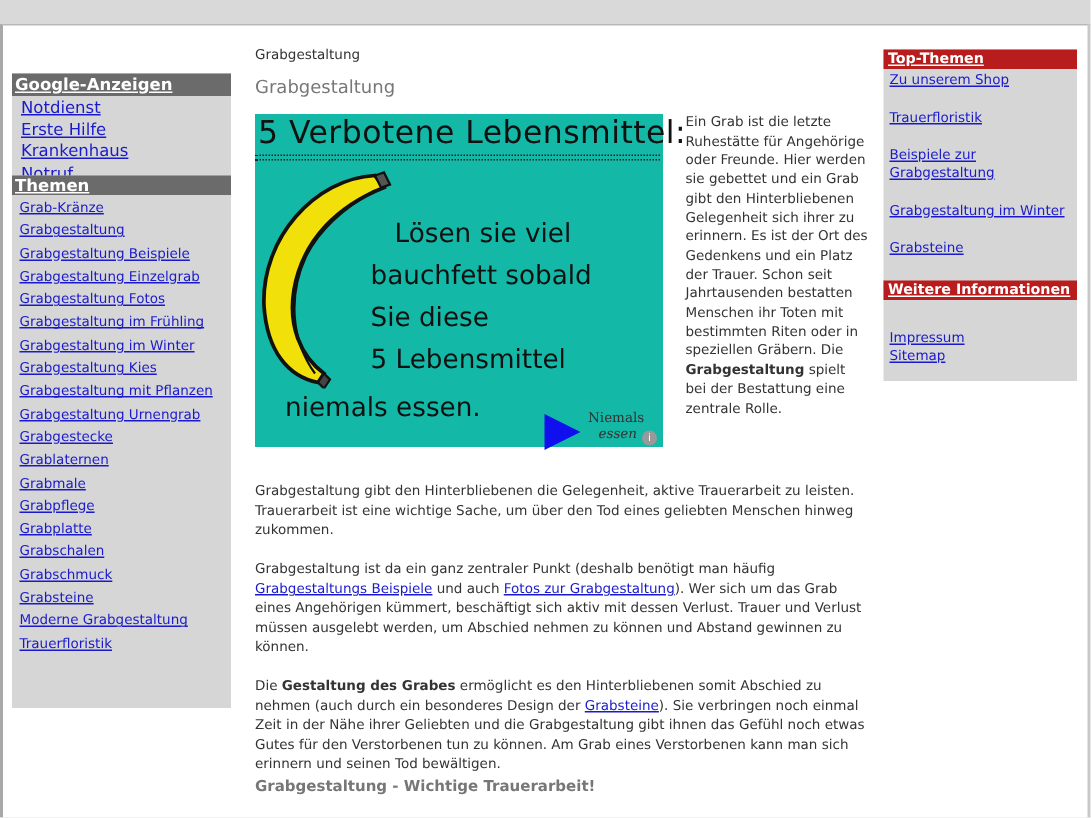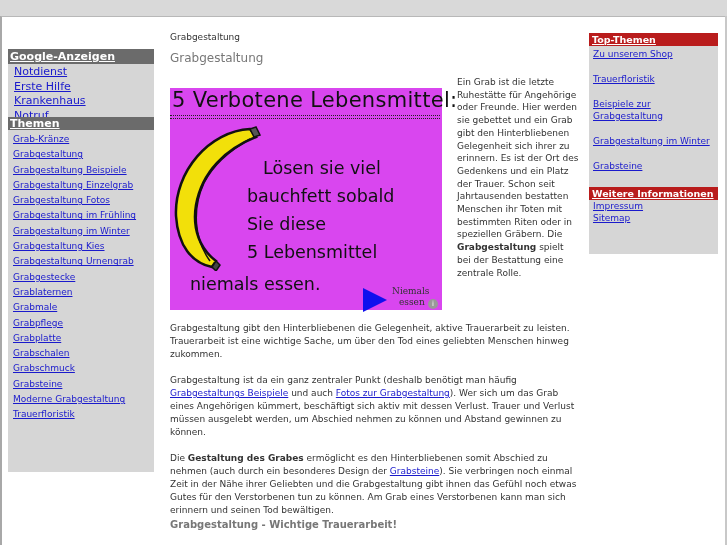--- a/index.html
+++ b/index.html
@@ -41,22 +41,22 @@
   .themen { top: 100px; height: 355px; }
   .themen .hd { font-size: 11px; height: 13px; line-height: 13px; }
   .themen ul { list-style: none; padding: 2px 0 0 5px; }
   .themen li { font-size: 9px; line-height: 15.3px; white-space: nowrap; }
 
   
   .content { position: absolute; left: 170px; top: 16px; width: 408px; }
   .crumb { position: absolute; top: 16px; left: 0; font-size: 9px; color: #333; }
   .title { position: absolute; top: 35px; left: 0; font-size: 12px; color: #777; }
   .ad {
-    position: absolute; top: 72px; left: 0; width: 272px; height: 222px;
-    background: #d946ef;
+    position: absolute; top: 60px; left: 0; width: 272px; height: 222px;
+    background: #14b8a6;
   }
   .ad .h {
     position: absolute; left: 2px; top: 0; font-family: "DejaVu Sans", sans-serif;
     font-size: 21px; color: #111; letter-spacing: 0.3px; white-space: nowrap;
   }
   .ad .wave {
     position: absolute; left: 0; top: 27px; width: 270px; height: 4px;
     border-top: 1.5px dotted #222; border-bottom: 1.5px dotted #222;
   }
   .ad .banana { position: absolute; left: 0; top: 33px; width: 140px; height: 150px; }
@@ -65,21 +65,21 @@
   .ad .l2 { left: 77px; top: 98px; }
   .ad .l3 { left: 77px; top: 126px; }
   .ad .l4 { left: 77px; top: 154px; }
   .ad .l5 { left: 20px; top: 186px; }
   .ad .arrow {
     position: absolute; left: 193px; top: 200px; width: 0; height: 0;
     border-top: 12px solid transparent; border-bottom: 12px solid transparent;
     border-left: 24px solid #1010ee;
   }
   .ad .ne1 { position: absolute; left: 222px; top: 198px; font-family: "DejaVu Serif", serif; font-size: 9px; color: #333; }
-  .ad .ne2 { position: absolute; left: 229px; top: 209px; font-family: "DejaVu Serif", serif; font-size: 9px; color: #333; }
+  .ad .ne2 { position: absolute; left: 229px; top: 209px; font-family: "DejaVu Serif", serif; font-size: 9px; color: #333; font-style: italic; }
   .ad .info {
     position: absolute; left: 258px; top: 211px; width: 10px; height: 10px; border-radius: 50%;
     background: #999; color: #fff; font-size: 7px; line-height: 10px; text-align: center;
   }
   .side-text {
     position: absolute; left: 287px; top: 60px; width: 122px;
     font-size: 9px; line-height: 12.7px; color: #333;
   }
   .paras { position: absolute; left: 0; top: 306px; width: 410px; font-size: 9px; line-height: 13px; color: #333; }
   .paras p { margin-bottom: 13px; }
@@ -88,21 +88,21 @@
   
   .rbox { position: absolute; left: 589px; width: 129px; background: #d6d6d6; }
   .rbox .hd {
     background: #b91c1c; color: #fff; font-weight: bold; text-decoration: underline;
     font-size: 9.5px; height: 13px; line-height: 13px; padding: 0 3px;
   }
   .top { top: 18px; height: 160px; }
   .top ul { list-style: none; padding: 3px 0 0 4px; }
   .top li { font-size: 9px; line-height: 11.5px; margin-bottom: 13.5px; }
   .more { top: 171px; height: 67px; }
-  .more ul { list-style: none; padding: 0 0 0 4px; }
+  .more ul { list-style: none; padding: 20px 0 0 4px; }
   .more li { font-size: 9px; line-height: 12px; }
 </style>
 </head>
 <body>
 
 <div class="page"></div>
 <div class="rborder"></div>
 
 <div class="lbox ads" style="top:32px;margin-top:17px;">
   <div class="hd">Google-Anzeigen</div>
@@ -118,20 +118,21 @@
   <div class="hd">Themen</div>
   <ul>
     <li><a>Grab-Kränze</a></li>
     <li><a>Grabgestaltung</a></li>
     <li><a>Grabgestaltung Beispiele</a></li>
     <li><a>Grabgestaltung Einzelgrab</a></li>
     <li><a>Grabgestaltung Fotos</a></li>
     <li><a>Grabgestaltung im Frühling</a></li>
     <li><a>Grabgestaltung im Winter</a></li>
     <li><a>Grabgestaltung Kies</a></li>
+    <li><a>Grabgestaltung mit Pflanzen</a></li>
     <li><a>Grabgestaltung Urnengrab</a></li>
     <li><a>Grabgestecke</a></li>
     <li><a>Grablaternen</a></li>
     <li><a>Grabmale</a></li>
     <li><a>Grabpflege</a></li>
     <li><a>Grabplatte</a></li>
     <li><a>Grabschalen</a></li>
     <li><a>Grabschmuck</a></li>
     <li><a>Grabsteine</a></li>
     <li><a>Moderne Grabgestaltung</a></li>

